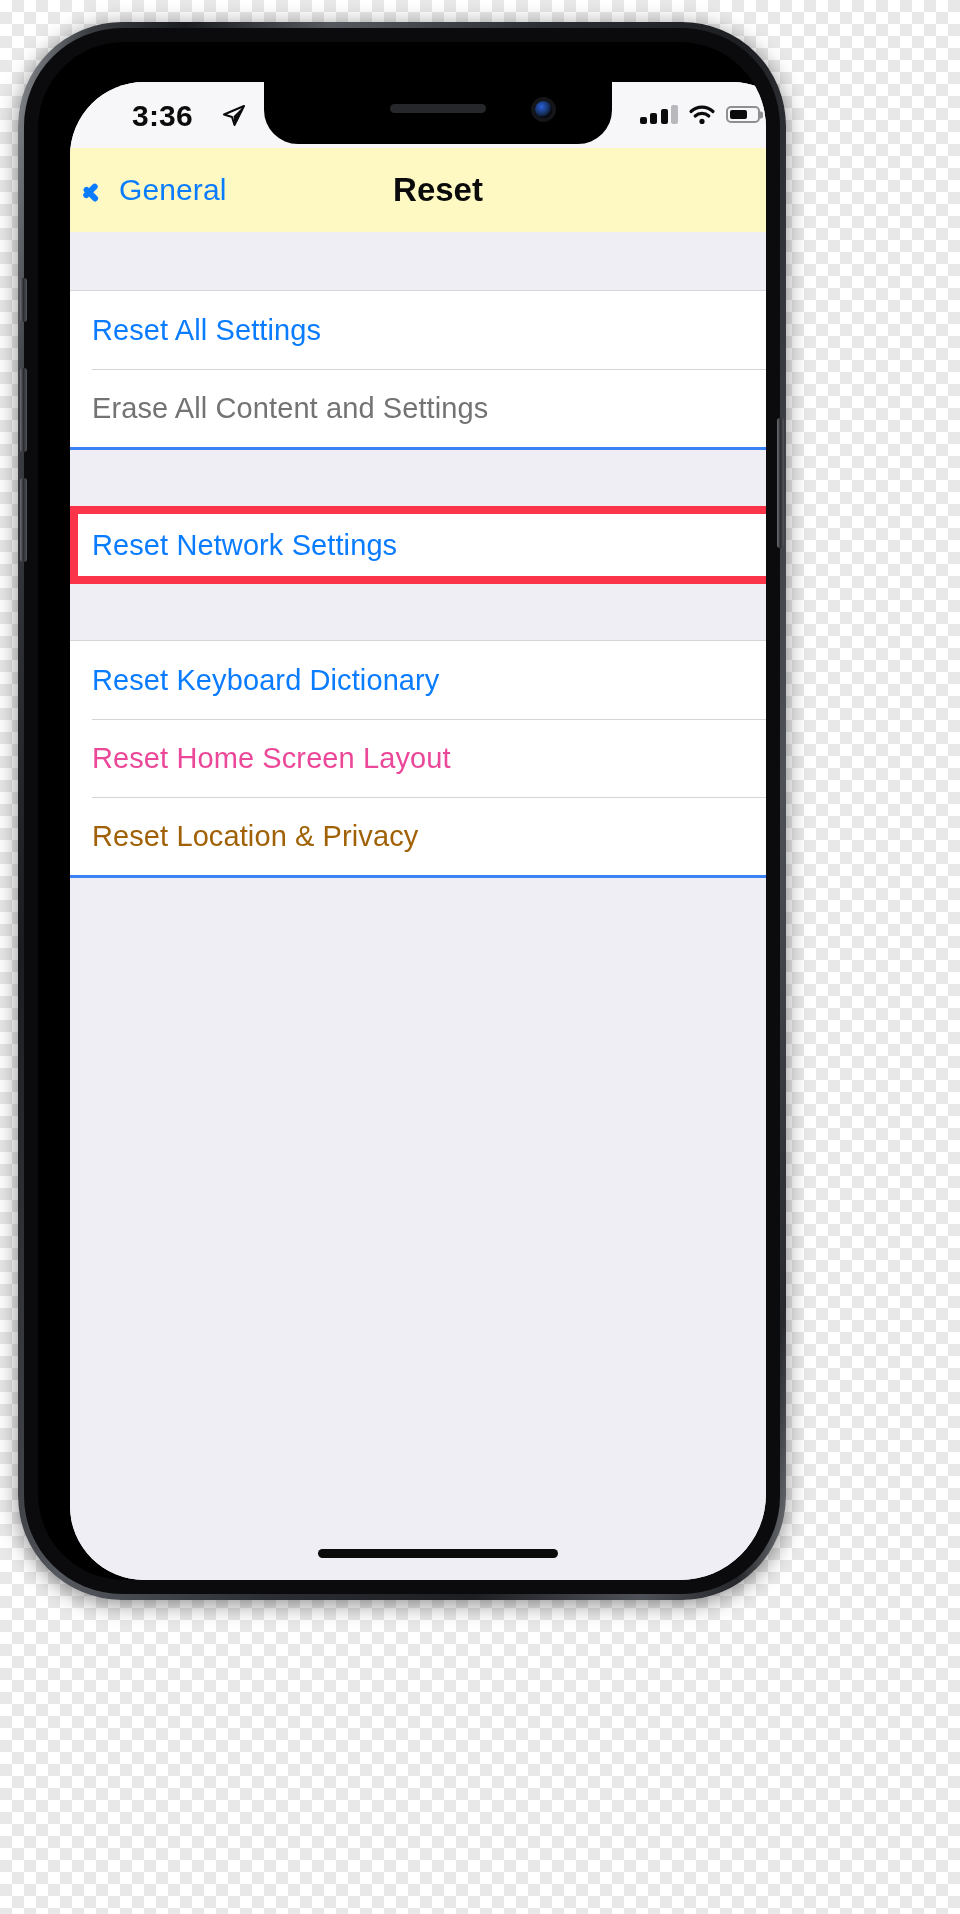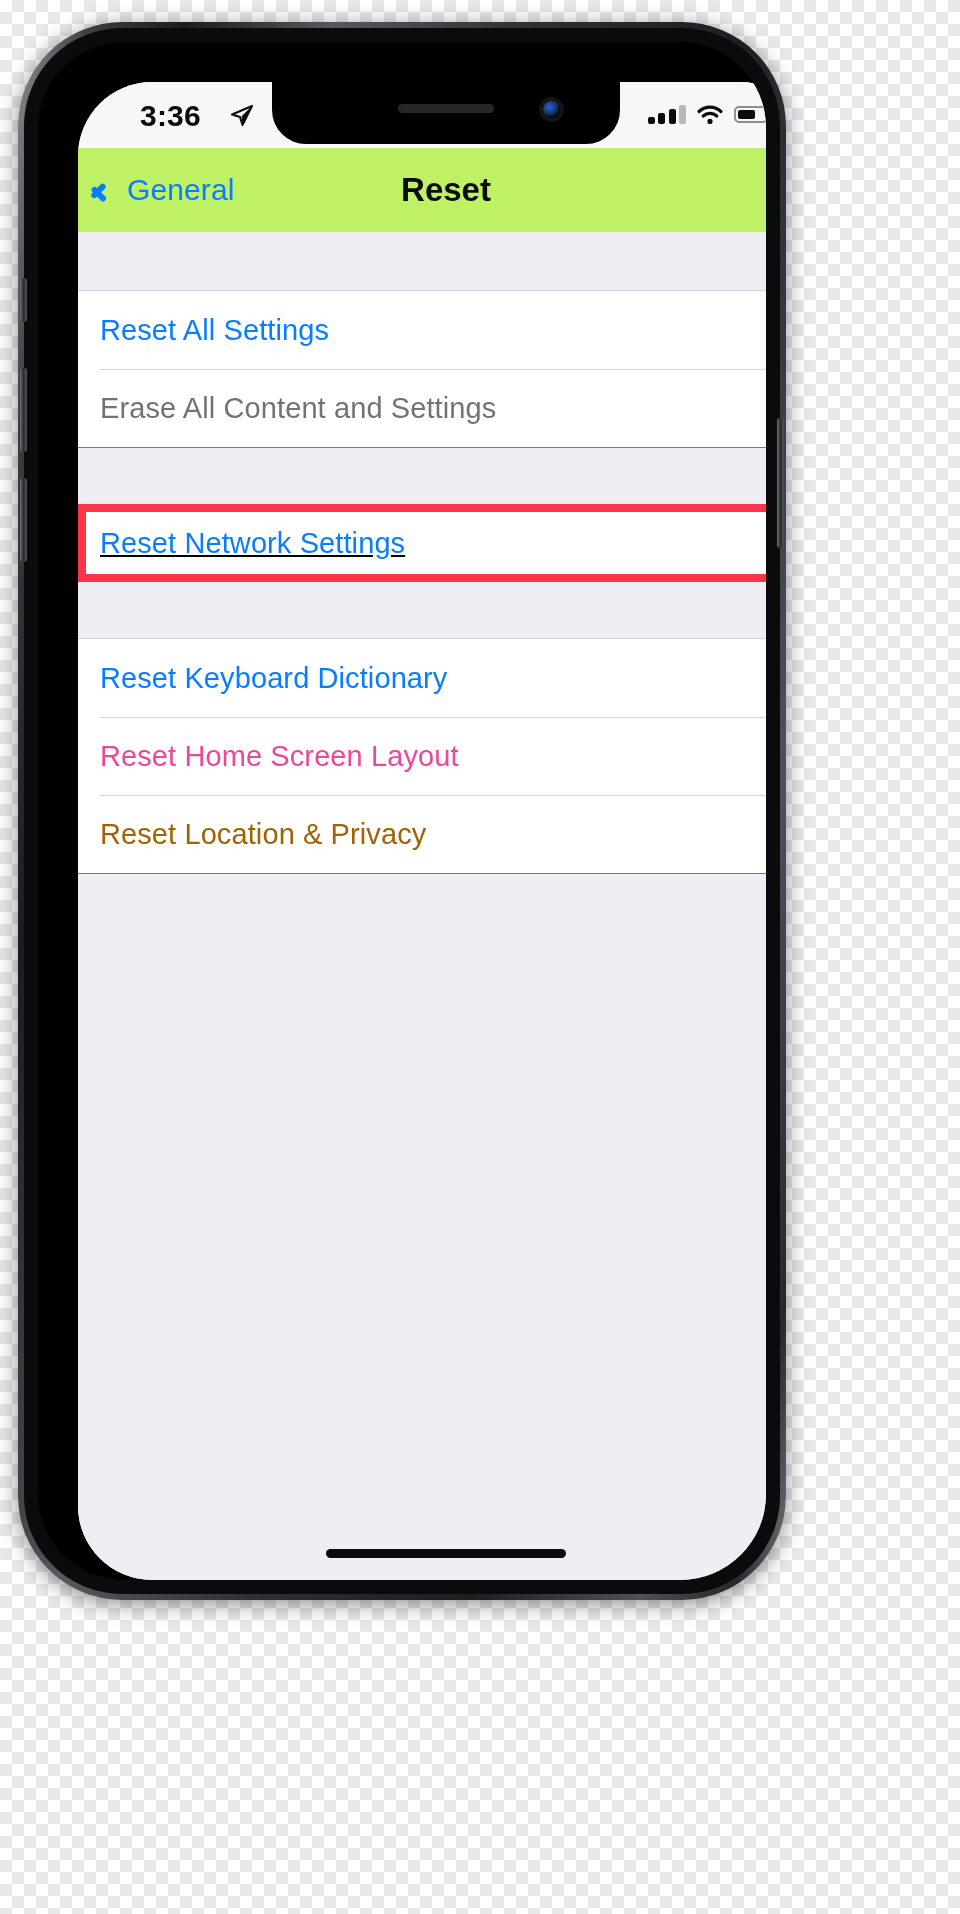--- a/index.html
+++ b/index.html
@@ -58,21 +58,21 @@
     border-radius: 3px;
   }
   .btn-silent { left: -4px; top: 250px;  width: 7px; height: 44px; }
   .btn-volup  { left: -4px; top: 340px;  width: 7px; height: 84px; }
   .btn-voldn  { left: -4px; top: 450px;  width: 7px; height: 84px; }
   .btn-power  { right: -4px; top: 390px; width: 7px; height: 130px; }
 
   
   .screen {
     position: absolute;
-    left: 40px;
+    left: 32px;
     top: 40px;
     width: 736px;
     height: 1498px;
     border-radius: 74px;
     background: #efeef4;
     overflow: hidden;
   }
 
   
   .notch {
@@ -173,21 +173,21 @@
     height: 100%;
     border-radius: 2px;
     background: #0b0b0b;
   }
 
   
   .navbar {
     position: absolute;
     top: 66px; left: 0; right: 0;
     height: 84px;
-    background: #bef264;
+    background: #fef9c3;
     z-index: 9;
   }
   .back {
     position: absolute;
     left: 26px;
     top: 50%;
     transform: translateY(-50%);
     display: flex;
     align-items: center;
     gap: 6px;
@@ -229,21 +229,21 @@
     top: 150px; left: 0; right: 0; bottom: 0;
     background: #efeef4;
     overflow: hidden;
   }
   .gap { height: 58px; background: #efeef4; }
   .gap.short { height: 56px; }
 
   .group {
     background: #ffffff;
     border-top: 1px solid #d5d5d9;
-    border-bottom: 1px solid #3b82f6;
+    border-bottom: 3px solid #3b82f6;
   }
   .row {
     position: relative;
     height: 78px;
     display: flex;
     align-items: center;
     padding-left: 22px;
     background: #ffffff;
     cursor: pointer;
   }
@@ -257,21 +257,20 @@
     position: absolute;
     left: 22px; right: 0; top: 0;
     height: 1px;
     background: #d5d5d9;
   }
 
   
   .group.highlight {
     position: relative;
     border: 0;
-    text-decoration: underline;
   }
   .hl-box {
     position: absolute;
     left: 0; right: 0; top: 0; bottom: 0;
     border: 8px solid;
     pointer-events: none;
     z-index: 5;
   }
 
   .filler { background: #efeef4; flex: 1; }

